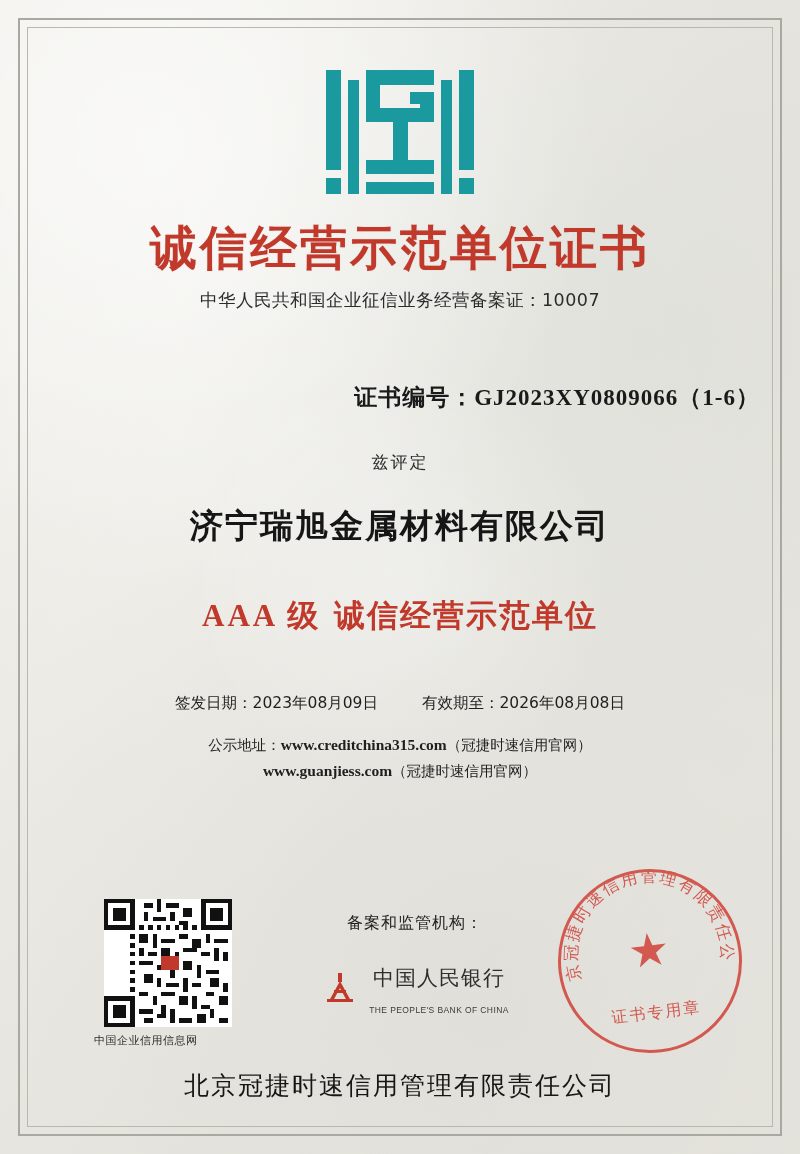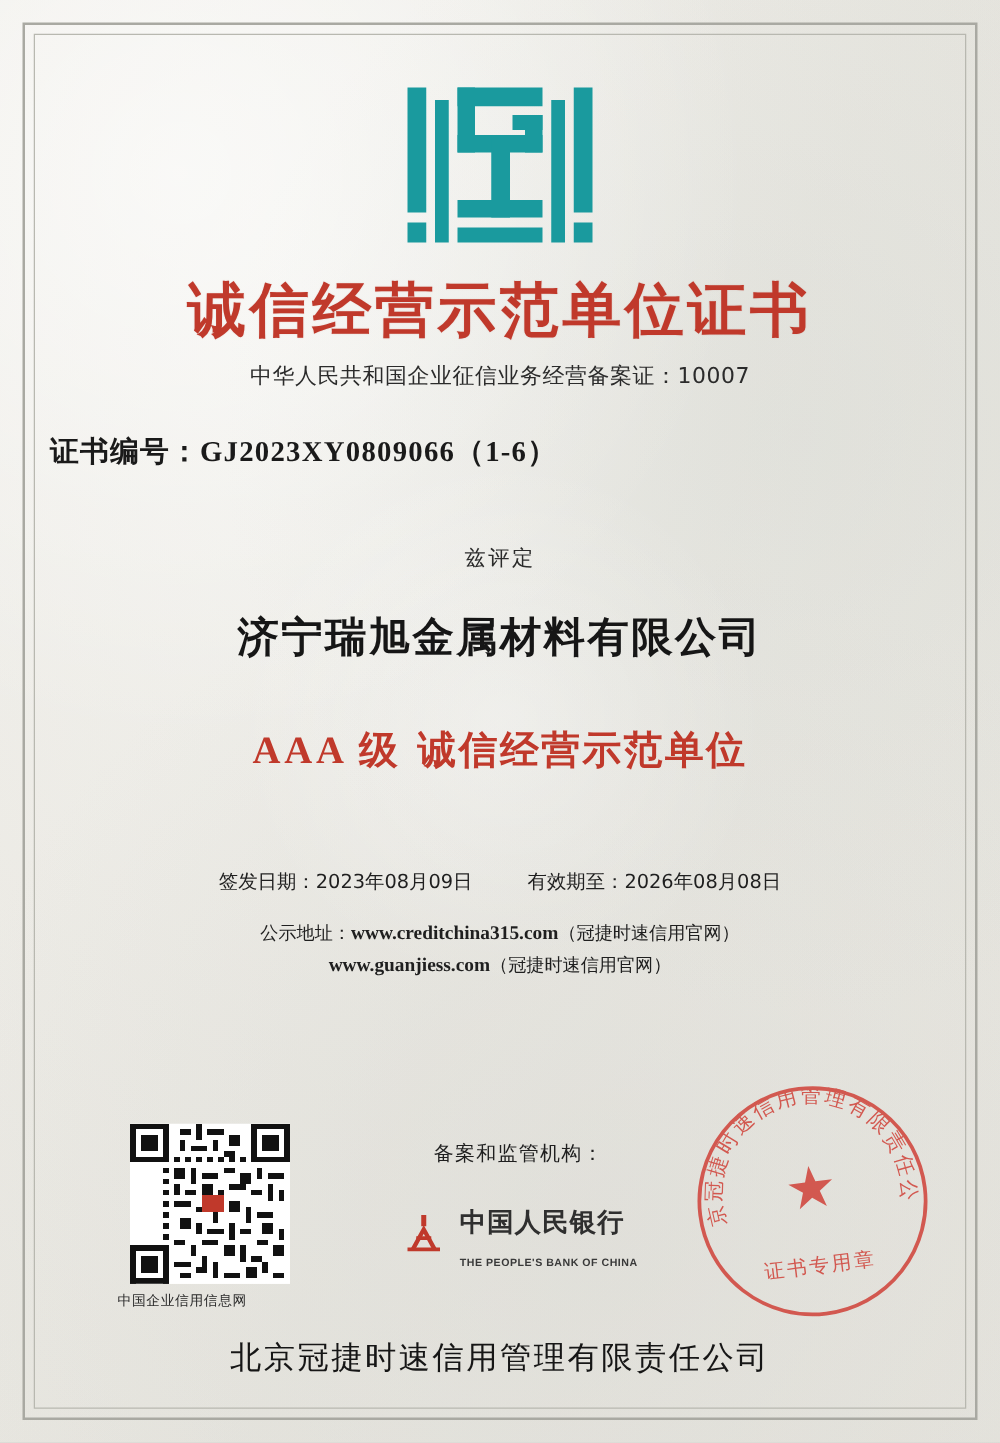--- a/index.html
+++ b/index.html
@@ -85,35 +85,35 @@
   .sub-title {
     text-align: center;
     font-family: "DejaVu Sans", sans-serif;
     font-size: 17.5px;
     color: #2b2b2b;
     margin-top: 8px;
     letter-spacing: 0.5px;
   }
 
   .cert-no {
-    text-align: left;
+    text-align: right;
     font-family: "Liberation Serif", serif;
     font-size: 23px;
     font-weight: bold;
     color: #1a1a1a;
-    margin-top: 34px;
+    margin-top: 70px;
     letter-spacing: 1px;
   }
 
   .award-lead {
     text-align: center;
     font-family: "DejaVu Sans", sans-serif;
     font-size: 17px;
     color: #2b2b2b;
-    margin-top: 58px;
+    margin-top: 38px;
     letter-spacing: 2px;
   }
 
   .company-name {
     text-align: center;
     font-family: "DejaVu Sans", sans-serif;
     font-size: 33px;
     font-weight: bold;
     color: #161616;
     margin-top: 30px;
@@ -129,21 +129,21 @@
     margin-top: 46px;
     letter-spacing: 2px;
   }
   .grade-line .grade {
     font-family: "Liberation Serif", serif;
     letter-spacing: 3px;
   }
 
   
   .dates {
-    margin-top: 74px;
+    margin-top: 56px;
     display: flex;
     justify-content: center;
     gap: 44px;
     font-family: "DejaVu Sans", sans-serif;
     font-size: 15.5px;
     color: #1f1f1f;
     align-items: center;
   }
   .dates .date-item { white-space: nowrap; }
 
@@ -206,22 +206,21 @@
     letter-spacing: 1px;
   }
   .pboc {
     margin-top: 30px;
     display: flex;
     align-items: center;
     justify-content: center;
     gap: 10px;
   }
   .pboc-text {
-    text-align: left;
-    font-weight: bold;
+    text-align: center;
   }
   .pboc-cn {
     font-family: "DejaVu Sans", sans-serif;
     font-size: 21px;
     color: #2f2f2f;
     letter-spacing: 1px;
   }
   .pboc-en {
     font-family: "Liberation Sans", sans-serif;
     font-size: 8.5px;

